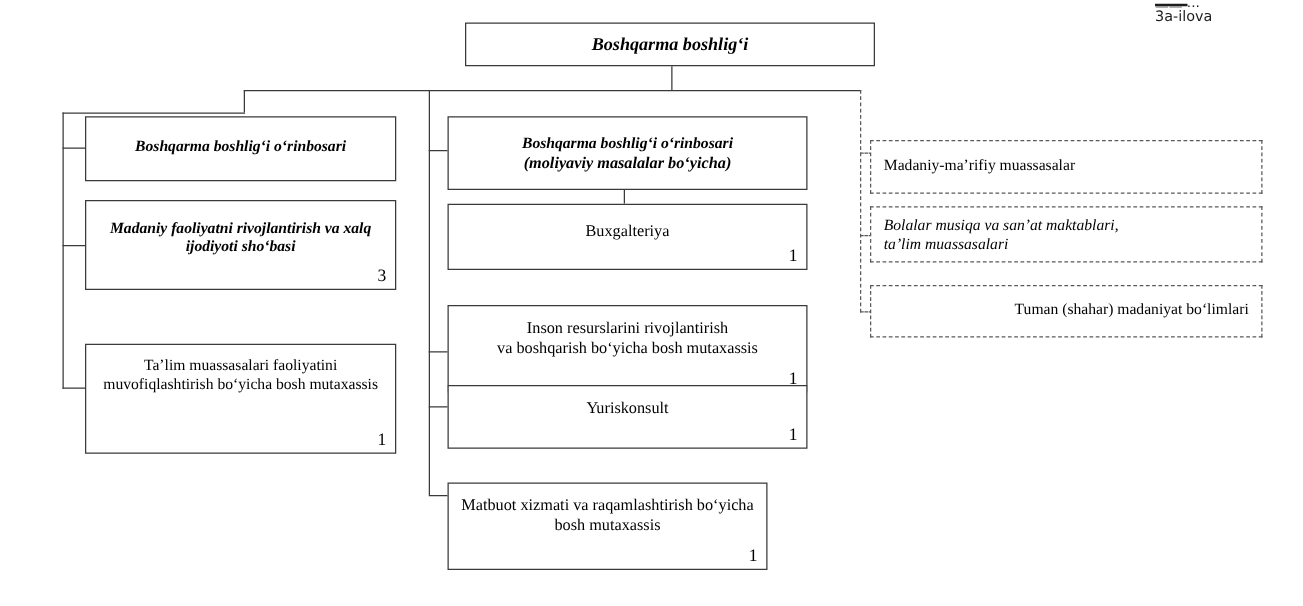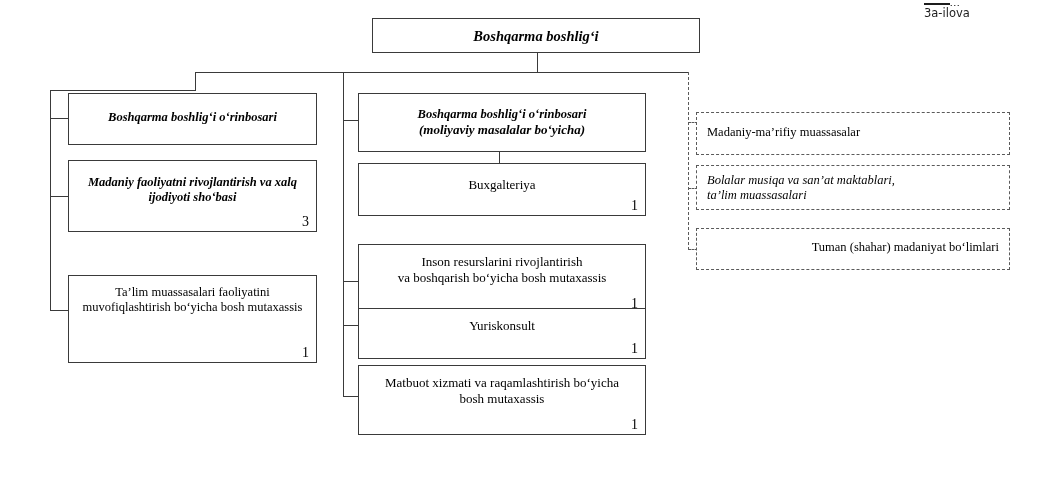--- a/index.html
+++ b/index.html
@@ -168,21 +168,21 @@
     <span class="txt" style="font-size:13px; padding-top:9px;">Inson resurslarini rivojlantirish</span>
     <span class="txt" style="font-size:13px;">va boshqarish bo‘yicha bosh mutaxassis</span>
     <span class="count">1</span>
   </div>
 
   <div class="box" style="left:358px; top:308px; width:288px; height:51px;font-family:Liberation Serif, serif;">
     <span class="txt" style="font-size:13px; padding-top:9px;">Yuriskonsult</span>
     <span class="count">1</span>
   </div>
 
-  <div class="box" style="left:358px; top:365px; width:288px; height:70px;">
+  <div class="box" style="left:358px; top:386px; width:256px; height:70px;">
     <span class="txt" style="font-size:13px; padding-top:9px;">Matbuot xizmati va raqamlashtirish bo‘yicha</span>
     <span class="txt" style="font-size:13px;text-align:center;">bosh mutaxassis</span>
     <span class="count">1</span>
   </div>
 
   <div class="dln dlnv" style="left:688px; top:72px; height:178px;"></div>
   <div class="dln dlnh" style="left:688px; top:122px; width:10px;"></div>
   <div class="dln dlnh" style="left:688px; top:188px; width:10px;"></div>
   <div class="dln dlnh" style="left:688px; top:249px; width:10px;"></div>
 

